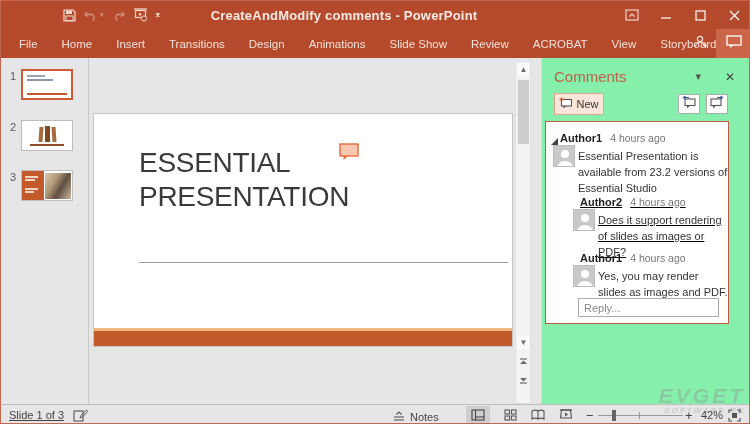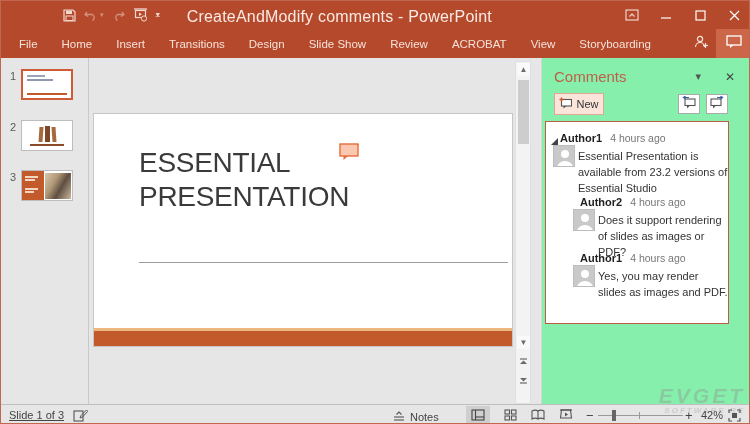--- a/index.html
+++ b/index.html
@@ -8,21 +8,21 @@
   #app {
     position:relative; width:750px; height:424px; overflow:hidden;
     background:#E6E6E6; border:1px solid #C1664F;
   }
   .abs { position:absolute; }
 
   
   .titlebar { left:0; top:0; width:750px; height:28px; background:#B5492B; }
   .qat-btn { height:22px; display:inline-flex; align-items:center; justify-content:center; padding:0 4px; }
   .qat-btn svg { display:block; }
-  .win-title { color:#FBEAE4; font-size:16px; letter-spacing:.2px; white-space:nowrap; }
+  .win-title { color:#FBEAE4; font-size:13px; letter-spacing:.2px; white-space:nowrap;font-weight:bold; }
   .winctl { width:34px; height:28px; display:flex; align-items:center; justify-content:center; color:#fff; }
   .winctl svg { display:block; }
 
   
   .tabrow { left:0; top:28px; width:750px; height:29px; background:#B5492B; display:flex; }
   .rtab { color:#F6E2DA; font-size:11.5px; padding:0 12px; height:29px; display:flex; align-items:center; white-space:nowrap; }
   .tellme { display:flex; align-items:center; gap:5px; color:#F6E2DA; font-size:11.5px; padding:0 10px; height:29px; }
   .comments-ribbon-btn { position:absolute; right:0; top:0; width:35px; height:29px; background:#CB6748; display:flex; align-items:center; justify-content:center; }
 
   
@@ -151,20 +151,21 @@
       </div>
     </div>
   </div>
 
   <div class="abs tabrow">
     <div class="rtab" style="padding-left:18px;">File</div>
     <div class="rtab">Home</div>
     <div class="rtab">Insert</div>
     <div class="rtab">Transitions</div>
     <div class="rtab">Design</div>
+    <div class="rtab">Animations</div>
     <div class="rtab">Slide Show</div>
     <div class="rtab">Review</div>
     <div class="rtab">ACROBAT</div>
     <div class="rtab">View</div>
     <div class="rtab">Storyboarding</div>
     <div class="tellme">
       
       
     </div>
     <div class="abs" style="right:42px;top:5px;">
@@ -301,21 +302,21 @@
         <div class="avatar" style="left:7px;top:17px;">
           <svg width="22" height="22" viewBox="0 0 22 22">
               <rect width="22" height="22" fill="#C9C9C9"></rect>
               <circle cx="11" cy="8" r="4" fill="#fff"></circle>
               <path d="M3 22 a8 7 0 0 1 16 0z" fill="#fff"></path>
             </svg>
         </div>
         <div class="c-text" style="margin:2px 0 0 32px;width:150px;">Essential Presentation is available from 23.2 versions of Essential Studio</div>
       </div>
 
-      <div class="abs" style="left:0;top:70px;width:184px;">
+      <div class="abs" style="left:0;top:70px;width:184px;text-decoration:underline;">
         <div style="margin-left:34px;">
           <span class="c-name">Author2</span><span class="c-time">4 hours ago</span>
         </div>
         <div class="avatar" style="left:27px;top:17px;">
           <svg width="22" height="22" viewBox="0 0 22 22">
               <rect width="22" height="22" fill="#C9C9C9"></rect>
               <circle cx="11" cy="8" r="4" fill="#fff"></circle>
               <path d="M3 22 a8 7 0 0 1 16 0z" fill="#fff"></path>
             </svg>
         </div>
@@ -329,20 +330,21 @@
         <div class="avatar" style="left:27px;top:17px;">
           <svg width="22" height="22" viewBox="0 0 22 22">
               <rect width="22" height="22" fill="#C9C9C9"></rect>
               <circle cx="11" cy="8" r="4" fill="#fff"></circle>
               <path d="M3 22 a8 7 0 0 1 16 0z" fill="#fff"></path>
             </svg>
         </div>
         <div class="c-text" style="margin:2px 0 0 52px;width:130px;">Yes, you may render slides as images and PDF.</div>
       </div>
 
+      <input class="reply-input" type="text" placeholder="Reply..." style="">
     </div>
   </div>
 
   <div class="watermark">
     <div class="w1">EVGET</div>
     <div class="w2">SOFTWARE RE</div>
   </div>
 
   <div class="abs statusbar">
     <div class="sb-text z2" style="left:8px;text-decoration:underline;">Slide 1 of 3</div>

